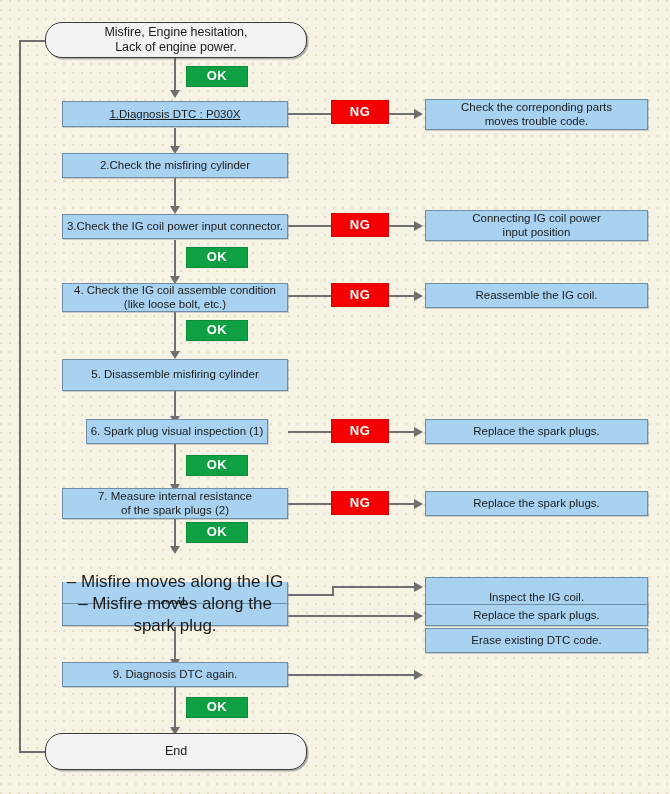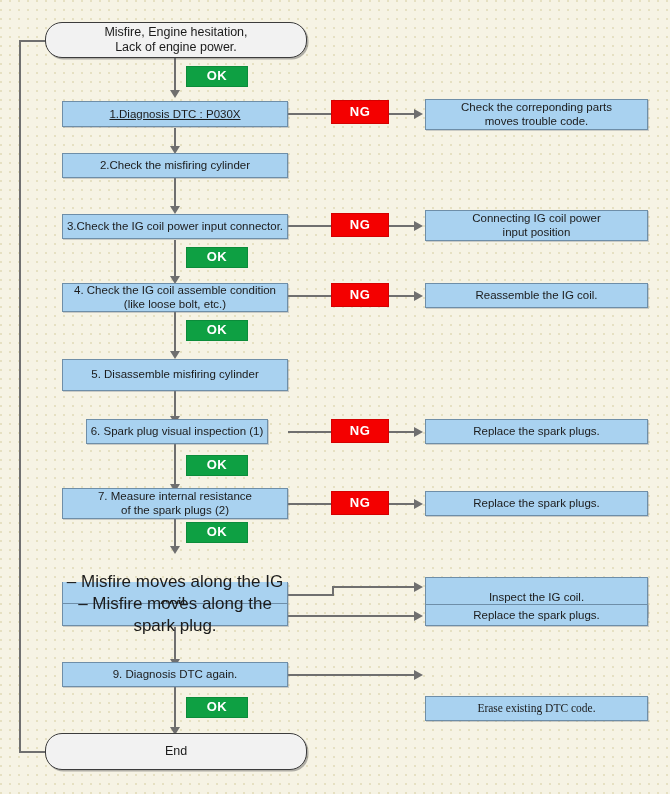--- a/index.html
+++ b/index.html
@@ -232,18 +232,18 @@
   <div class="node result" style="left:425px;top:491px;width:223px;height:25px;">Replace the spark plugs.</div>
   <div class="node badge-ok" style="left:186px;top:522px;width:62px;height:21px;">OK</div>
 
   <div class="node substep" style="left:62px;top:582px;width:226px;height:22px;">– Misfire moves along the IG coil.</div>
   <div class="node substep" style="left:62px;top:604px;width:226px;height:22px;">– Misfire moves along the spark plug.</div>
 
   <div class="node result" style="left:425px;top:577px;width:223px;height:40px;">Inspect the IG coil.</div>
   <div class="node result" style="left:425px;top:604px;width:223px;height:22px;">Replace the spark plugs.</div>
 
   <div class="node step" style="left:62px;top:662px;width:226px;height:25px;">9. Diagnosis DTC again.</div>
-  <div class="node result" style="left:425px;top:696px;width:223px;height:25px;font-family:Liberation Serif, serif;">Erase existing DTC code.</div>
+  <div class="node result" style="left:425px;top:628px;width:223px;height:25px;">Erase existing DTC code.</div>
   <div class="node badge-ok" style="left:186px;top:697px;width:62px;height:21px;">OK</div>
 
   <div class="node terminal" style="left:45px;top:733px;width:262px;height:37px;">End</div>
 
 </div>
 
 </body></html>

